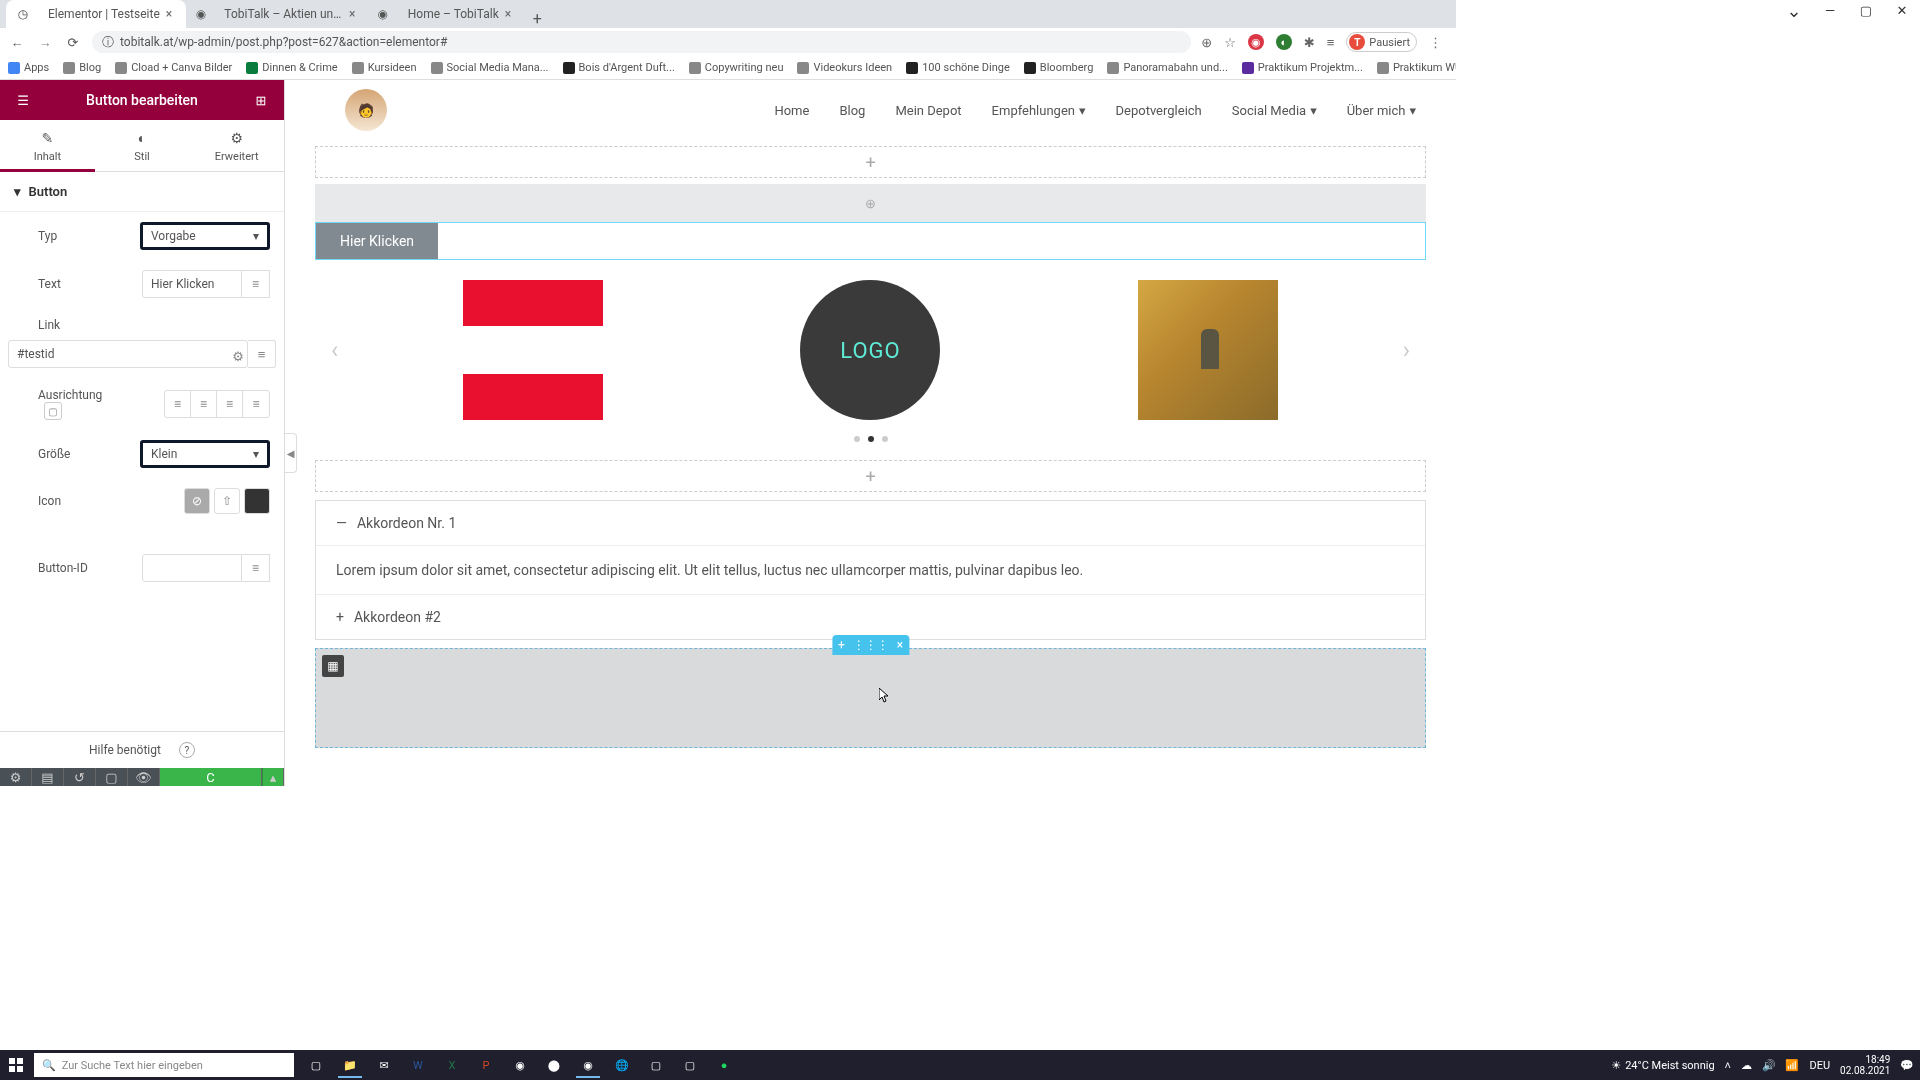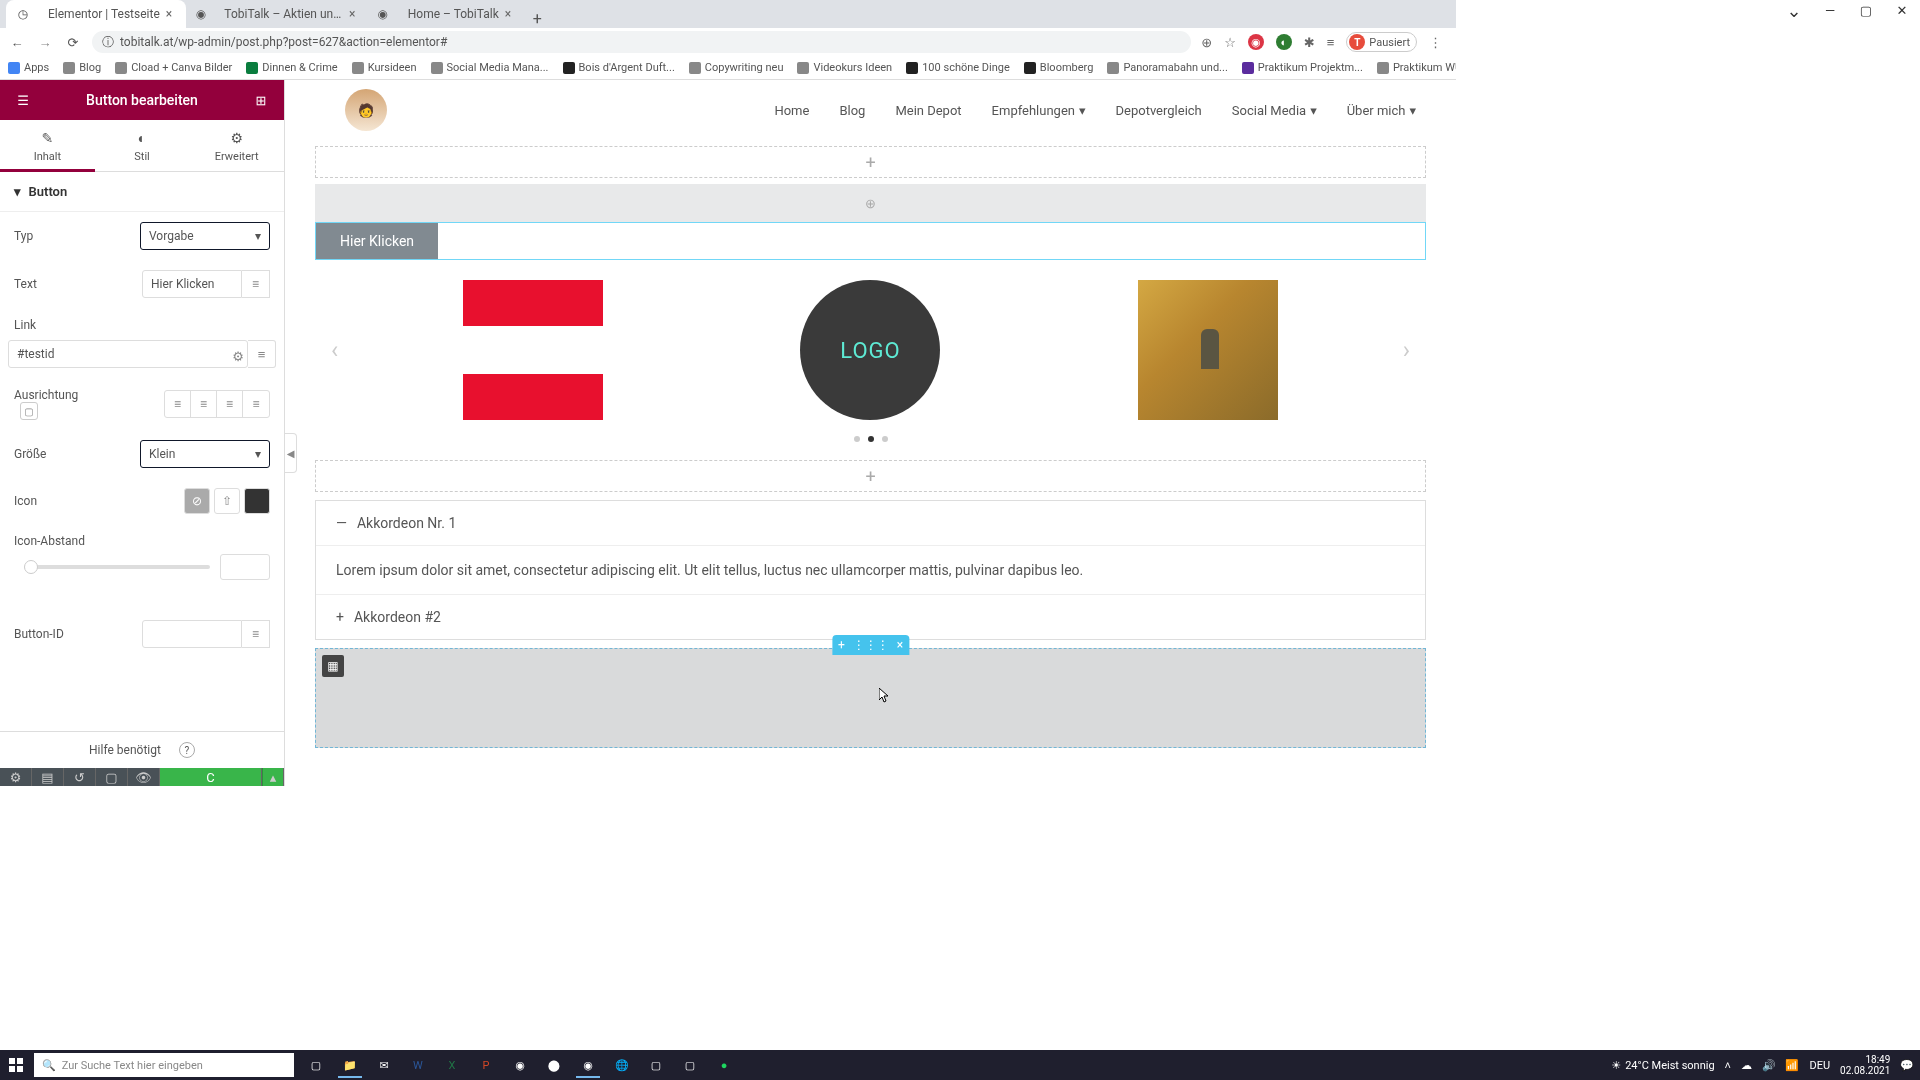--- a/index.html
+++ b/index.html
@@ -39,22 +39,22 @@
 .ele-header .hbtn { width: 22px; height: 22px; display: flex; align-items: center; justify-content: center; }
 .ele-header .htitle { font-size: 14px; font-weight: 500; }
 .ele-tabs { display: flex; border-bottom: 1px solid #ddd; }
 .ele-tab { flex: 1; display: flex; flex-direction: column; align-items: center; padding: 10px 0 8px; gap: 4px; font-size: 11px; color: #555; cursor: pointer; position: relative; }
 .ele-tab.active::after { content: ''; position: absolute; bottom: -1px; left: 0; right: 0; height: 3px; background: #93003c; }
 .ele-tab .tico { font-size: 14px; }
 
 .panel-body { flex: 1; overflow: auto; padding: 0; }
 .section-head { display: flex; align-items: center; gap: 8px; padding: 12px 14px; font-weight: 600; font-size: 13px; color: #333; border-bottom: 1px solid #eee; cursor: pointer; }
 .ctrl-row { display: flex; align-items: center; justify-content: space-between; padding: 10px 14px; font-size: 12px; color: #555; }
-.ctrl-label { flex: 0 0 80px; }
-.select-box { width: 130px; height: 28px; border: 1px solid #0f172a; border-radius: 3px; background: #fff; display: flex; align-items: center; justify-content: space-between; padding: 0 8px; font-size: 12px; color: #555; }
+.ctrl-label { flex: 0 0 80px; margin-left: 24px; }
+.select-box { width: 130px; height: 28px; border: 3px solid #0f172a; border-radius: 3px; background: #fff; display: flex; align-items: center; justify-content: space-between; padding: 0 8px; font-size: 12px; color: #555; }
 .text-input { width: 100px; height: 28px; border: 1px solid #ddd; border-radius: 3px 0 0 3px; padding: 0 8px; font-size: 12px; color: #555; background: #fff; }
 .input-group { display: flex; }
 .input-btn { width: 28px; height: 28px; border: 1px solid #ddd; border-left: none; display: flex; align-items: center; justify-content: center; color: #888; background: #fff; }
 .link-input { flex: 1; height: 28px; border: 1px solid #ddd; border-radius: 3px; padding: 0 30px 0 8px; font-size: 12px; color: #555; background: #fff; }
 .link-row { padding: 6px 8px 10px; position: relative; }
 .link-icons { position: absolute; right: 40px; top: 50%; transform: translateY(-50%); display: flex; gap: 6px; color: #888; }
 .align-btns { display: flex; border: 1px solid #ddd; border-radius: 3px; }
 .align-btn { width: 26px; height: 26px; display: flex; align-items: center; justify-content: center; color: #888; border-right: 1px solid #ddd; }
 .align-btn:last-child { border-right: none; }
 .respo-ico { width: 18px; height: 18px; border: 1px solid #ccc; border-radius: 3px; display: inline-flex; align-items: center; justify-content: center; font-size: 10px; color: #888; margin-left: 6px; }
@@ -317,29 +317,20 @@
 
       <div class="ctrl-row">
         <span class="ctrl-label">Icon</span>
         <div class="icon-btns">
           <div class="icon-btn sel">⊘</div>
           <div class="icon-btn">⇧</div>
           <div class="icon-btn" style="background:#333;"></div>
         </div>
       </div>
 
-      <div class="ctrl-row" style="flex-direction:column;align-items:stretch;gap:6px;">
-        <span>Icon-Abstand</span>
-        <div style="display:flex;align-items:center;">
-          <div class="slider-track">
-              <div class="slider-thumb"></div>
-            </div>
-          <input class="num-input" style="">
-        </div>
-      </div>
 
       <div style="height:20px;"></div>
 
       <div class="ctrl-row">
         <span class="ctrl-label">Button-ID</span>
         <div class="input-group">
           <input class="text-input" value="" style="">
           <div class="input-btn">≡</div>
         </div>
       </div>

